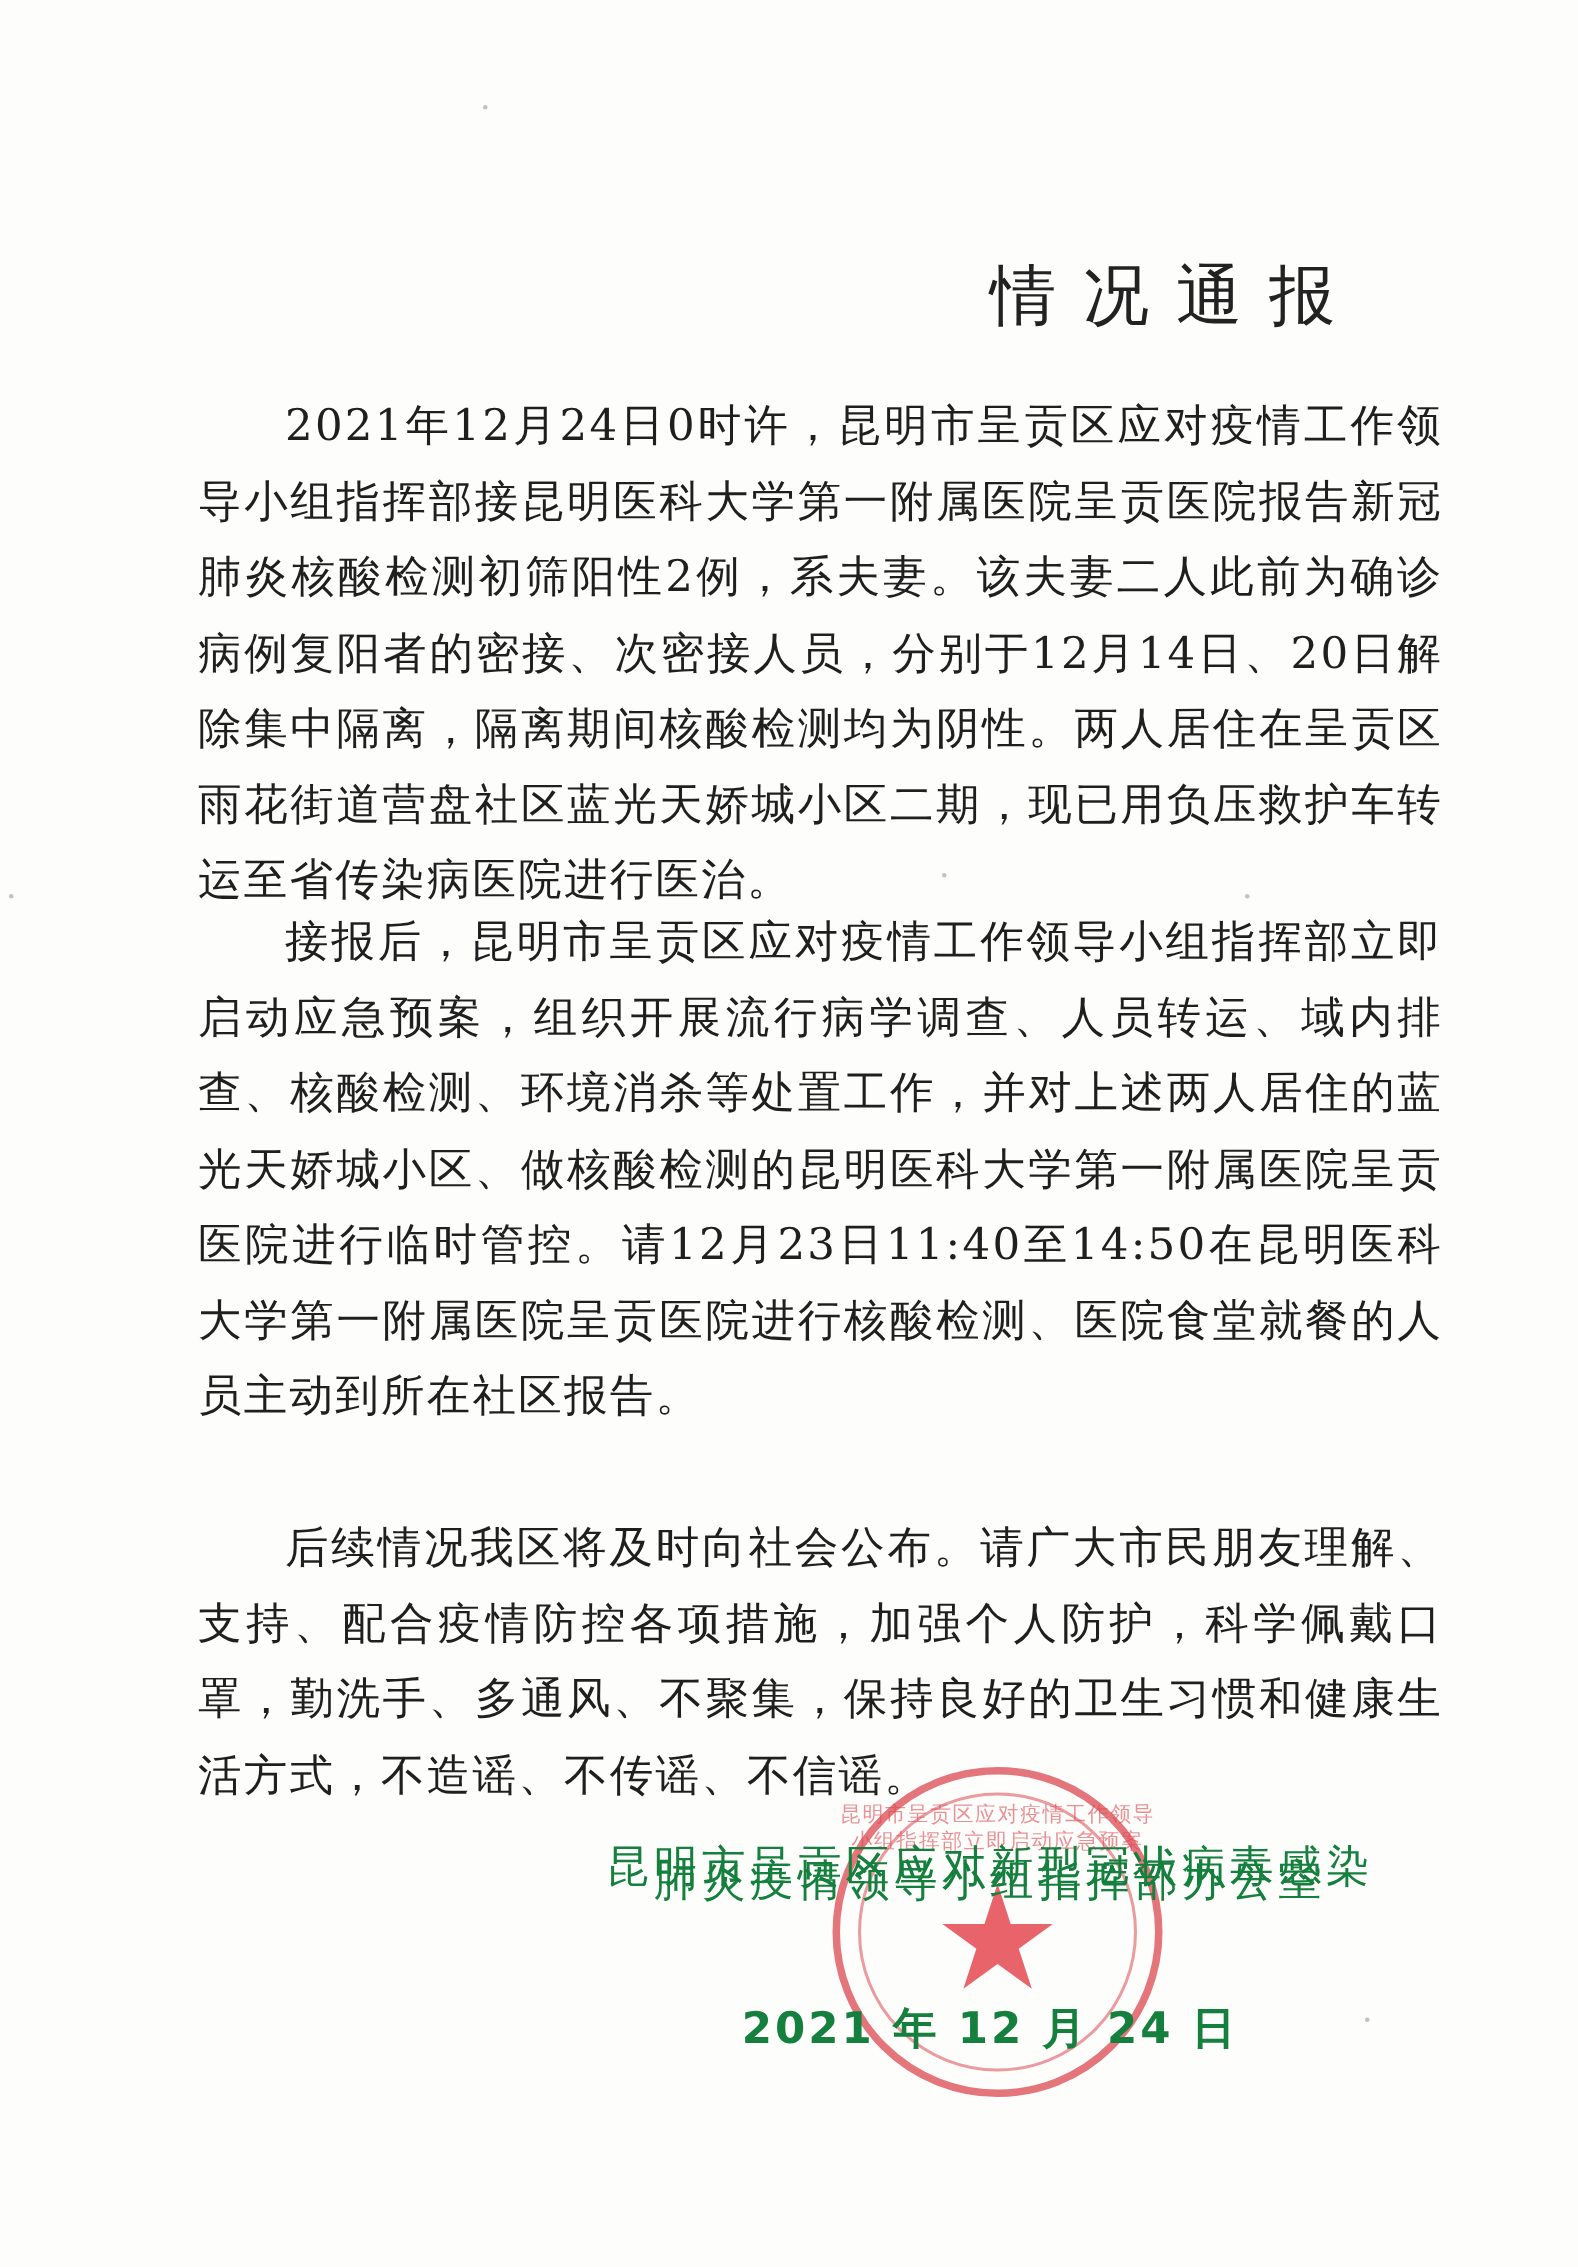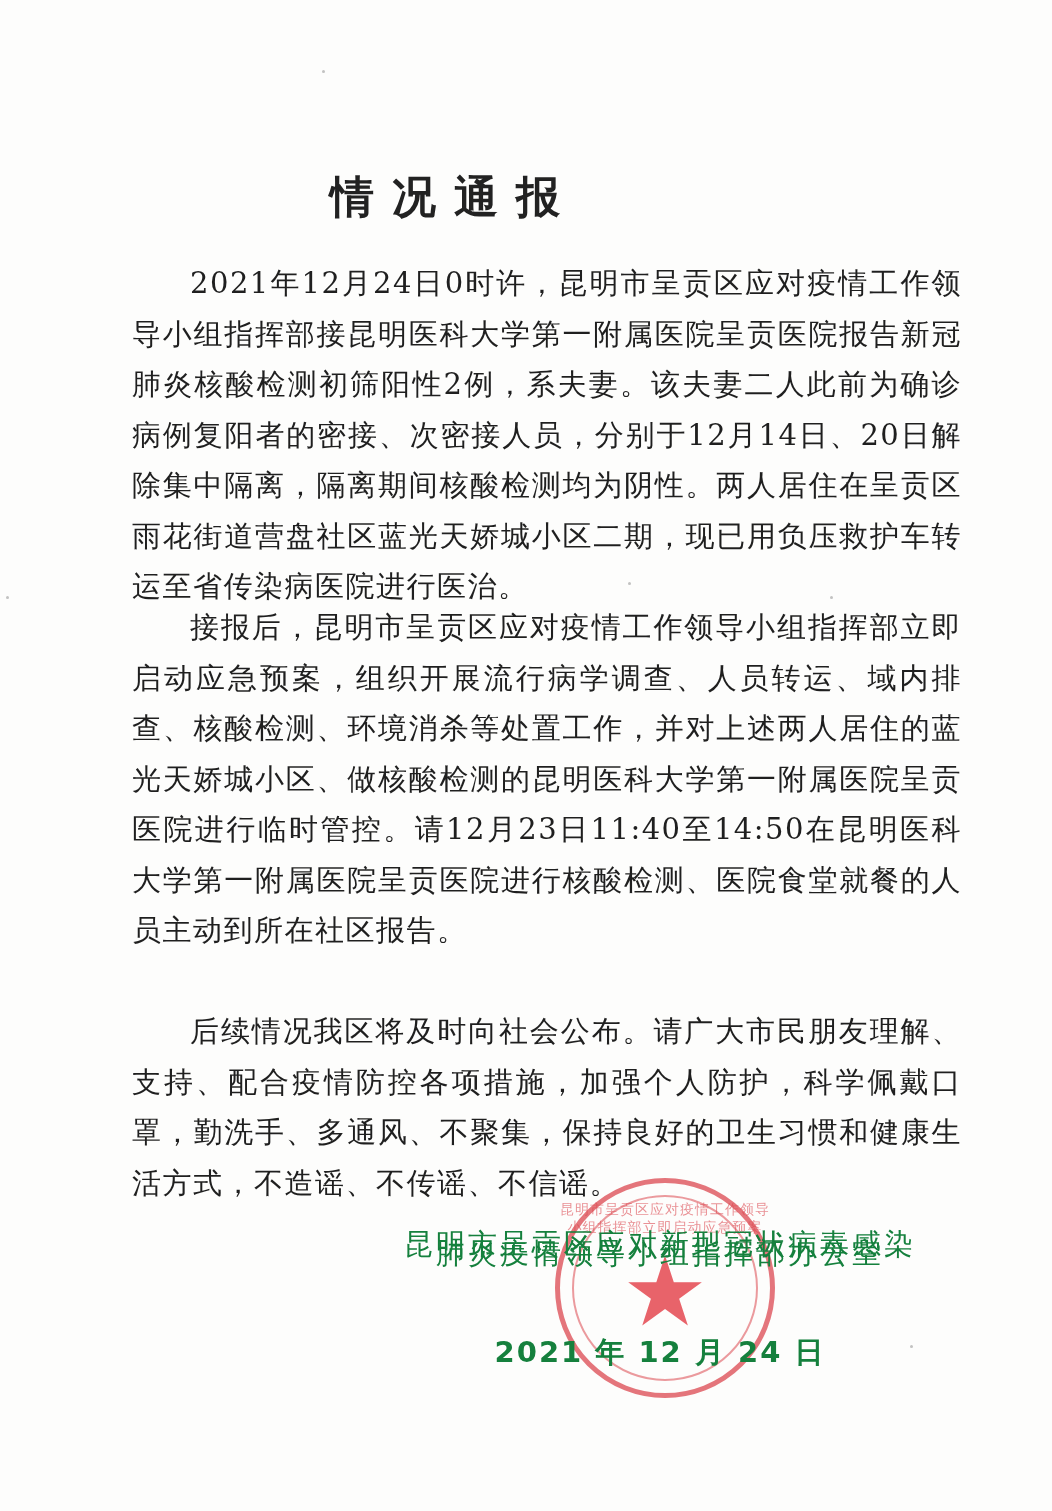--- a/index.html
+++ b/index.html
@@ -1,17 +1,17 @@
 <!DOCTYPE html>
 <html><head>
 <meta charset="utf-8">
 <style>
   html, body { margin:0; padding:0; }
   body { width:1052px; height:1511px; background:#fdfdfc; position:relative; overflow:hidden; font-family:"DejaVu Serif","Liberation Serif",serif; color:#1f1f1f; }
-  .title { position:absolute; top:168px; left:0; width:908px; text-align:center; font-size:44px; font-weight:bold; letter-spacing:18px; color:#222; }
+  .title { position:absolute; top:168px; left:0; width:908px; text-align:right; font-size:44px; font-weight:normal; letter-spacing:18px; color:#222; }
   .body { position:absolute; left:132px; width:830px; font-size:29px; line-height:50.5px; letter-spacing:1.5px; text-align:justify; }
   .p1 { top:258px; }
   .p2 { top:602px; }
   .p3 { top:1006px; }
   .para { text-indent:58px; margin:0; }
   .sig { position:absolute; left:380px; width:560px; text-align:center; font-size:29px; line-height:54px; letter-spacing:3px; font-family:"DejaVu Sans","Liberation Sans",sans-serif; color:#15803d; }
   .sig1 { top:1217px; }
   .sig2 { top:1226px; }
   .sig3 { top:1325px; font-weight:bold; letter-spacing:2px;text-align:center; }
   .seal { position:absolute; left:555px; top:1178px; width:220px; height:220px; border:5px solid rgba(214,40,50,0.75); border-radius:50%; box-sizing:border-box; opacity:0.85; }

